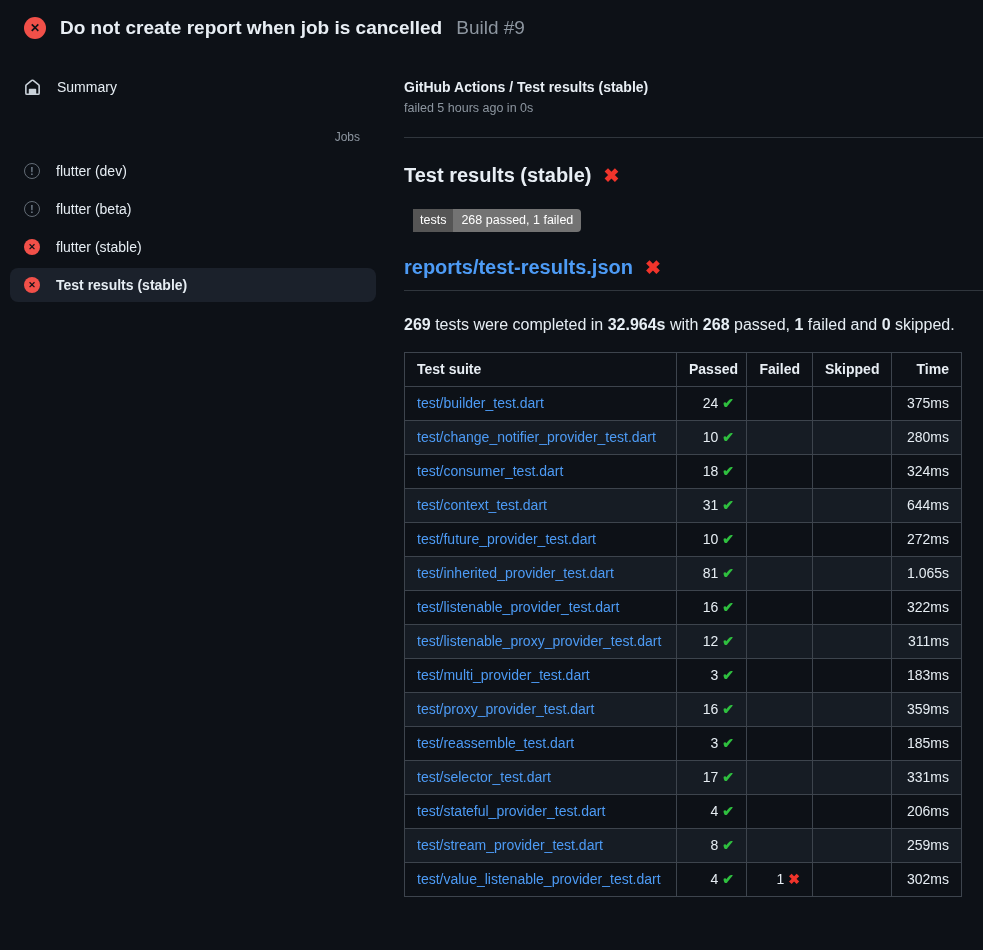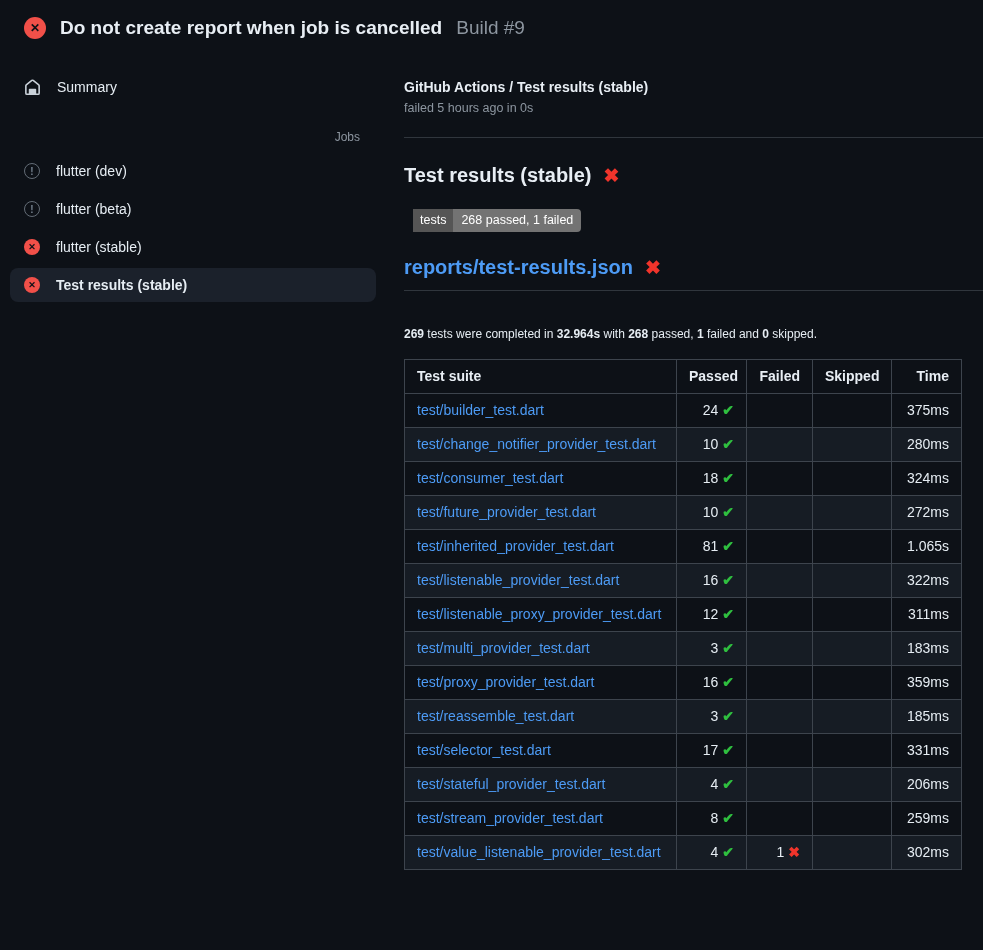--- a/index.html
+++ b/index.html
@@ -70,21 +70,21 @@
   .badge .badge-label { background:#555555; color:#ffffff; padding:5px 7px;margin-left:9px; }
   .badge .badge-value { background:#737373; color:#ffffff; padding:5px 8px; }
 
   .report-head {
     display:flex; align-items:center; gap:12px;
     margin-top:24px; padding-bottom:11px;
     border-bottom:1px solid #30363d;
   }
   .report-head .title { font-size:20px; font-weight:600; color:#4d9bf5; cursor:pointer; }
 
-  .summary-line { margin-top:36px; font-size:12px; color:#e6edf3; }
+  .summary-line { margin-top:25px; font-size:16px; color:#e6edf3; }
   .summary-line b { font-weight:700; }
 
   
   table.results {
     border-collapse:collapse; table-layout:fixed;
     margin-top:18px; width:557px;
     font-size:14px;
   }
   table.results th, table.results td {
     border:1px solid #3d444d;
@@ -196,20 +196,27 @@
               <td>280ms</td>
             </tr>
             <tr>
               <td class="suite-cell"><a class="suite-link">test/consumer_test.dart</a></td>
               <td><span>18</span><span class="check-glyph">✔</span></td>
               <td></td>
               <td></td>
               <td>324ms</td>
             </tr>
             <tr>
+              <td class="suite-cell"><a class="suite-link">test/context_test.dart</a></td>
+              <td><span>31</span><span class="check-glyph">✔</span></td>
+              <td></td>
+              <td></td>
+              <td>644ms</td>
+            </tr>
+            <tr>
               <td class="suite-cell"><a class="suite-link">test/future_provider_test.dart</a></td>
               <td><span>10</span><span class="check-glyph">✔</span></td>
               <td></td>
               <td></td>
               <td>272ms</td>
             </tr>
             <tr>
               <td class="suite-cell"><a class="suite-link">test/inherited_provider_test.dart</a></td>
               <td><span>81</span><span class="check-glyph">✔</span></td>
               <td></td>

